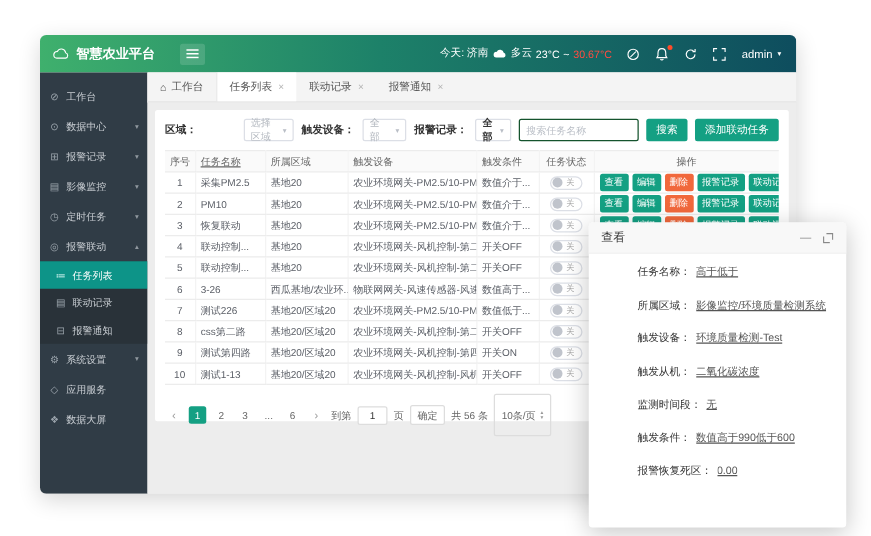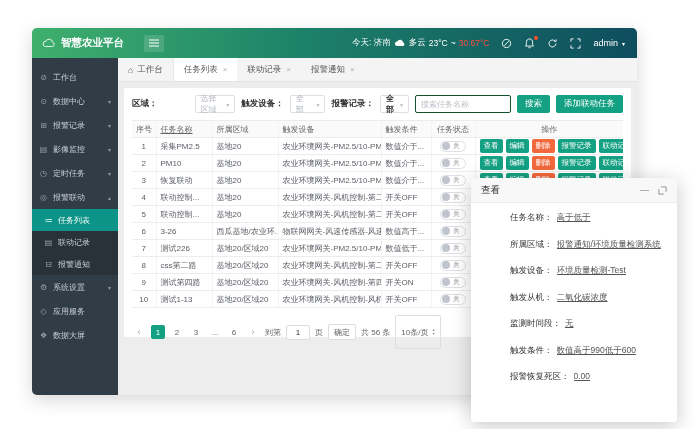--- a/index.html
+++ b/index.html
@@ -535,21 +535,21 @@
         </span>
       </span>
     </div>
     <div class="panel-body" id="panel-body">
         <div class="field">
           <span class="f-name">任务名称：</span>
           <span class="f-value">高于低于</span>
         </div>
         <div class="field">
           <span class="f-name">所属区域：</span>
-          <span class="f-value">报警通知/环境质量检测系统</span>
+          <span class="f-value">影像监控/环境质量检测系统</span>
         </div>
         <div class="field">
           <span class="f-name">触发设备：</span>
           <span class="f-value">环境质量检测-Test</span>
         </div>
         <div class="field">
           <span class="f-name">触发从机：</span>
           <span class="f-value">二氧化碳浓度</span>
         </div>
         <div class="field">

